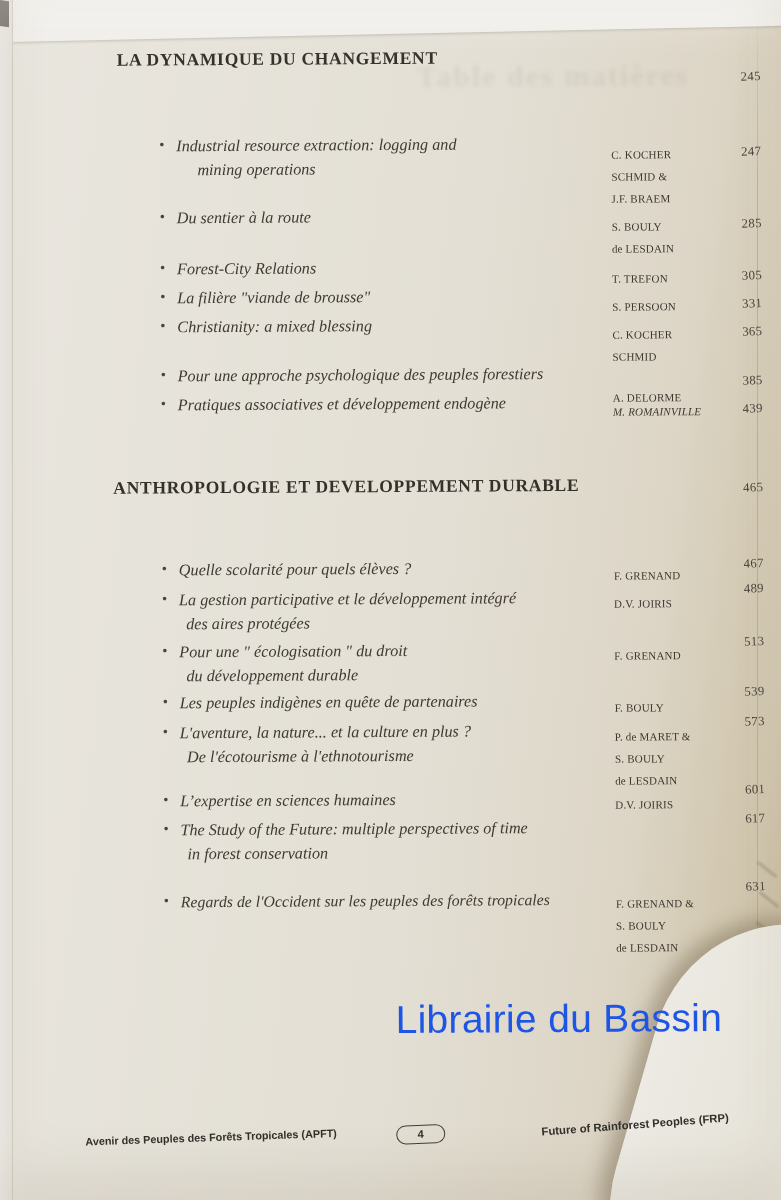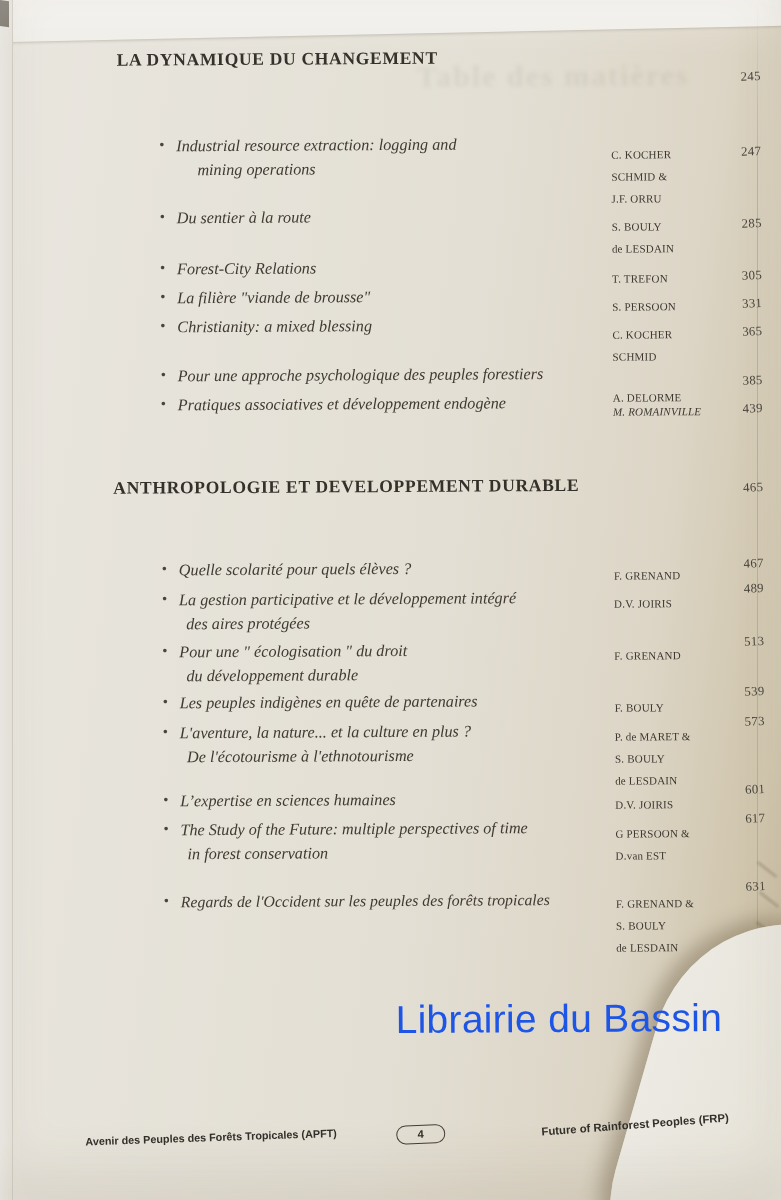--- a/index.html
+++ b/index.html
@@ -89,21 +89,21 @@
     <div class="item" style="top:133px;">
       <span class="bullet">•</span>
       <div class="ititle">
         <span class="tl">Industrial resource extraction: logging and</span>
         <span class="tl ind20">mining operations</span>
       </div>
     </div>
     <div class="authors" style="top:145px;">
       <span class="al">C. KOCHER</span>
       <span class="al">SCHMID &amp;</span>
-      <span class="al">J.F. ORRU</span>
+      <span class="al">J.F. BRAEM</span>
     </div>
     <div class="pagenum" style="top:147px;">247</div>
 
     <div class="item" style="top:205px;">
       <span class="bullet">•</span>
       <div class="ititle">
         <span class="tl">Du sentier à la route</span>
       </div>
     </div>
     <div class="authors" style="top:217px;">
@@ -242,24 +242,20 @@
     </div>
     <div class="pagenum" style="top:785px;">601</div>
 
     <div class="item" style="top:817px;">
       <span class="bullet">•</span>
       <div class="ititle">
         <span class="tl">The Study of the Future: multiple perspectives of time</span>
         <span class="tl ind6">in forest conservation</span>
       </div>
     </div>
-    <div class="authors" style="top:824px;">
-      <span class="al">G PERSOON &amp;</span>
-      <span class="al">D.van EST</span>
-    </div>
     <div class="pagenum" style="top:814px;">617</div>
 
     <div class="item" style="top:889px;">
       <span class="bullet">•</span>
       <div class="ititle" style="font-size:15.8px;">
         <span class="tl">Regards de l'Occident sur les peuples des forêts tropicales</span>
       </div>
     </div>
     <div class="authors" style="top:894px;">
       <span class="al">F. GRENAND &amp;</span>

